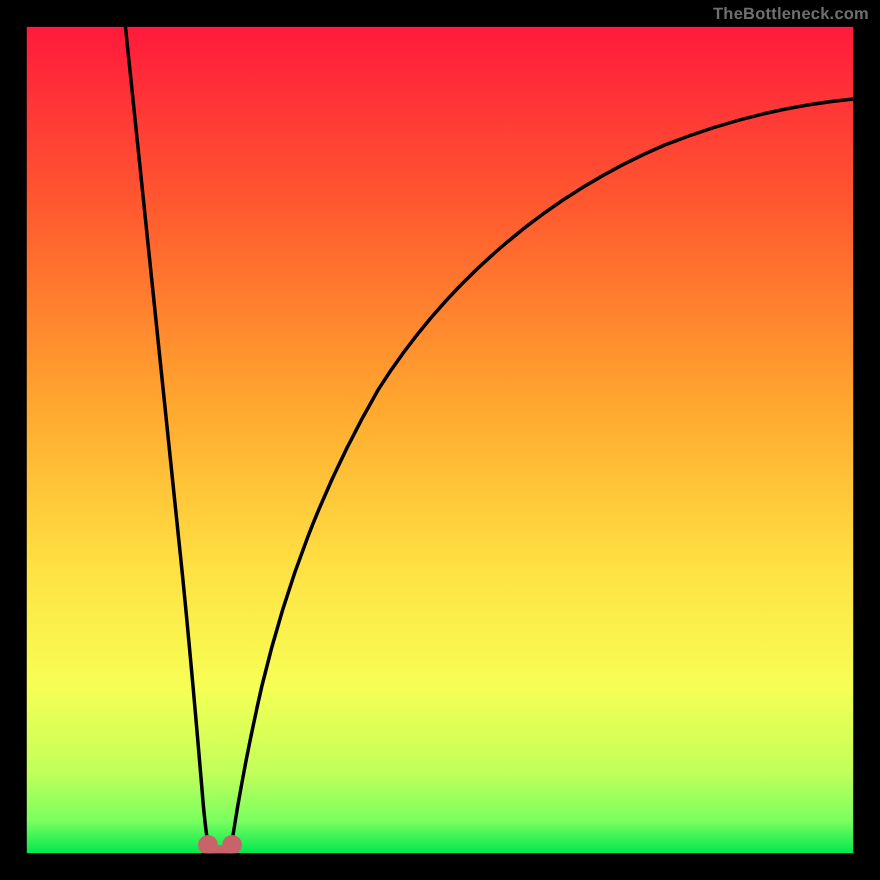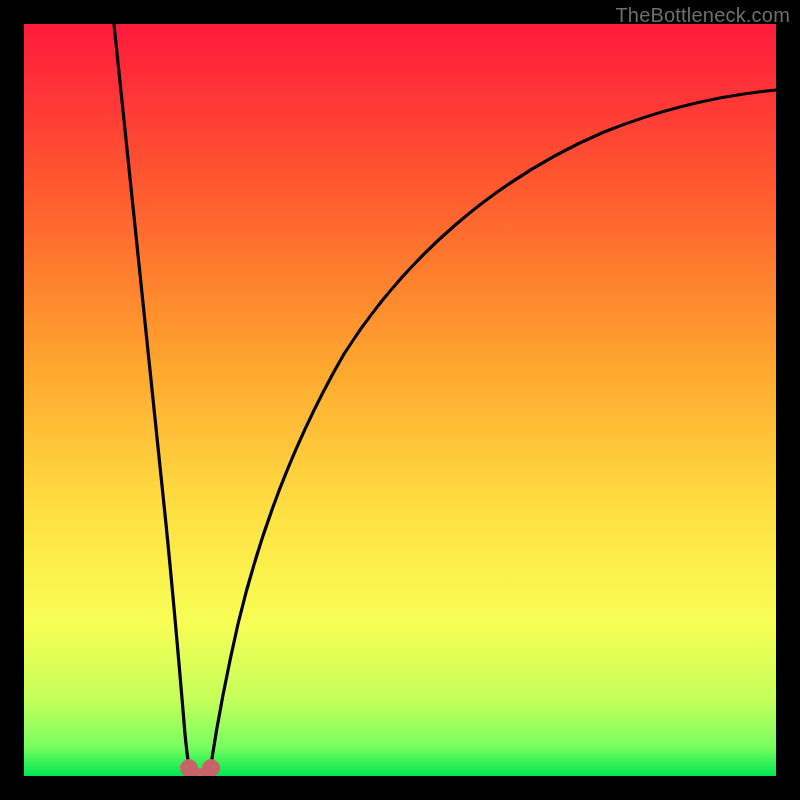--- a/index.html
+++ b/index.html
@@ -30,23 +30,23 @@
     left: 0; top: 0;
     width: 752px;
     height: 752px;
     display: block;
   }
   .watermark {
     position: absolute;
     top: 4px;
     right: 10px;
     color: #6f6f6f;
-    font-size: 20px;
+    font-size: 15px;
     letter-spacing: 0.2px;
-    font-weight: 400;
+    font-weight: 700;
     text-align: right;
   }
 </style>
 </head>
 <body>
 
 <div class="frame">
   <div class="plot">
 
     <svg viewBox="0 0 752 752" preserveAspectRatio="none">

